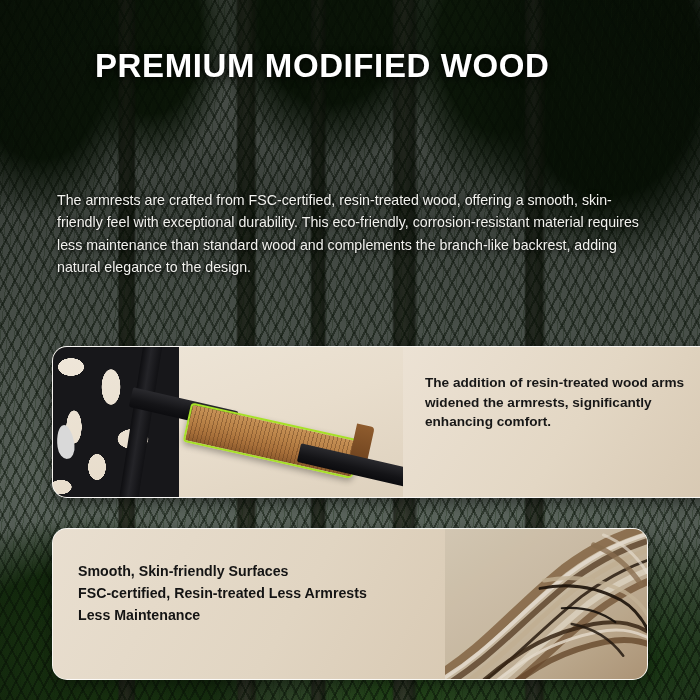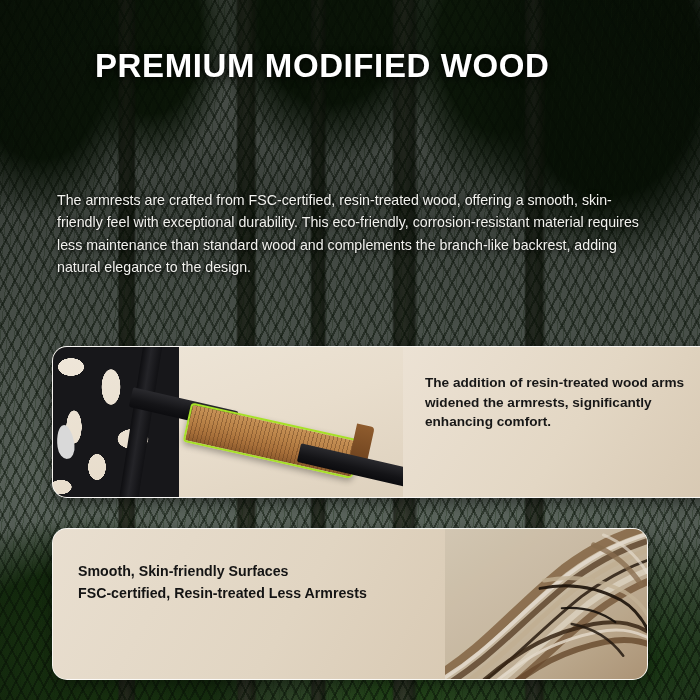--- a/index.html
+++ b/index.html
@@ -226,20 +226,21 @@
     <div class="callout-pane">
       <div class="callout-text">The addition of resin-treated wood arms widened the armrests, significantly enhancing comfort.</div>
     </div>
   </div>
 
   <div class="card" id="card-benefits">
 
     <div class="bullets-pane">
       <span class="bullet-line">Smooth, Skin-friendly Surfaces</span>
       <span class="bullet-line">FSC-certified, Resin-treated Less Armrests</span>
+      <span class="bullet-line">Less Maintenance</span>
     </div>
 
     <div class="grain-pane">
       <svg class="grain-fill" viewBox="0 0 204 152" preserveAspectRatio="none">
         <defs>
           <linearGradient id="gbg" x1="0" y1="0" x2="1" y2="1">
             <stop offset="0" stop-color="#ded1bc"></stop>
             <stop offset="0.45" stop-color="#d3c4ab"></stop>
             <stop offset="1" stop-color="#b59c7c"></stop>
           </linearGradient>

